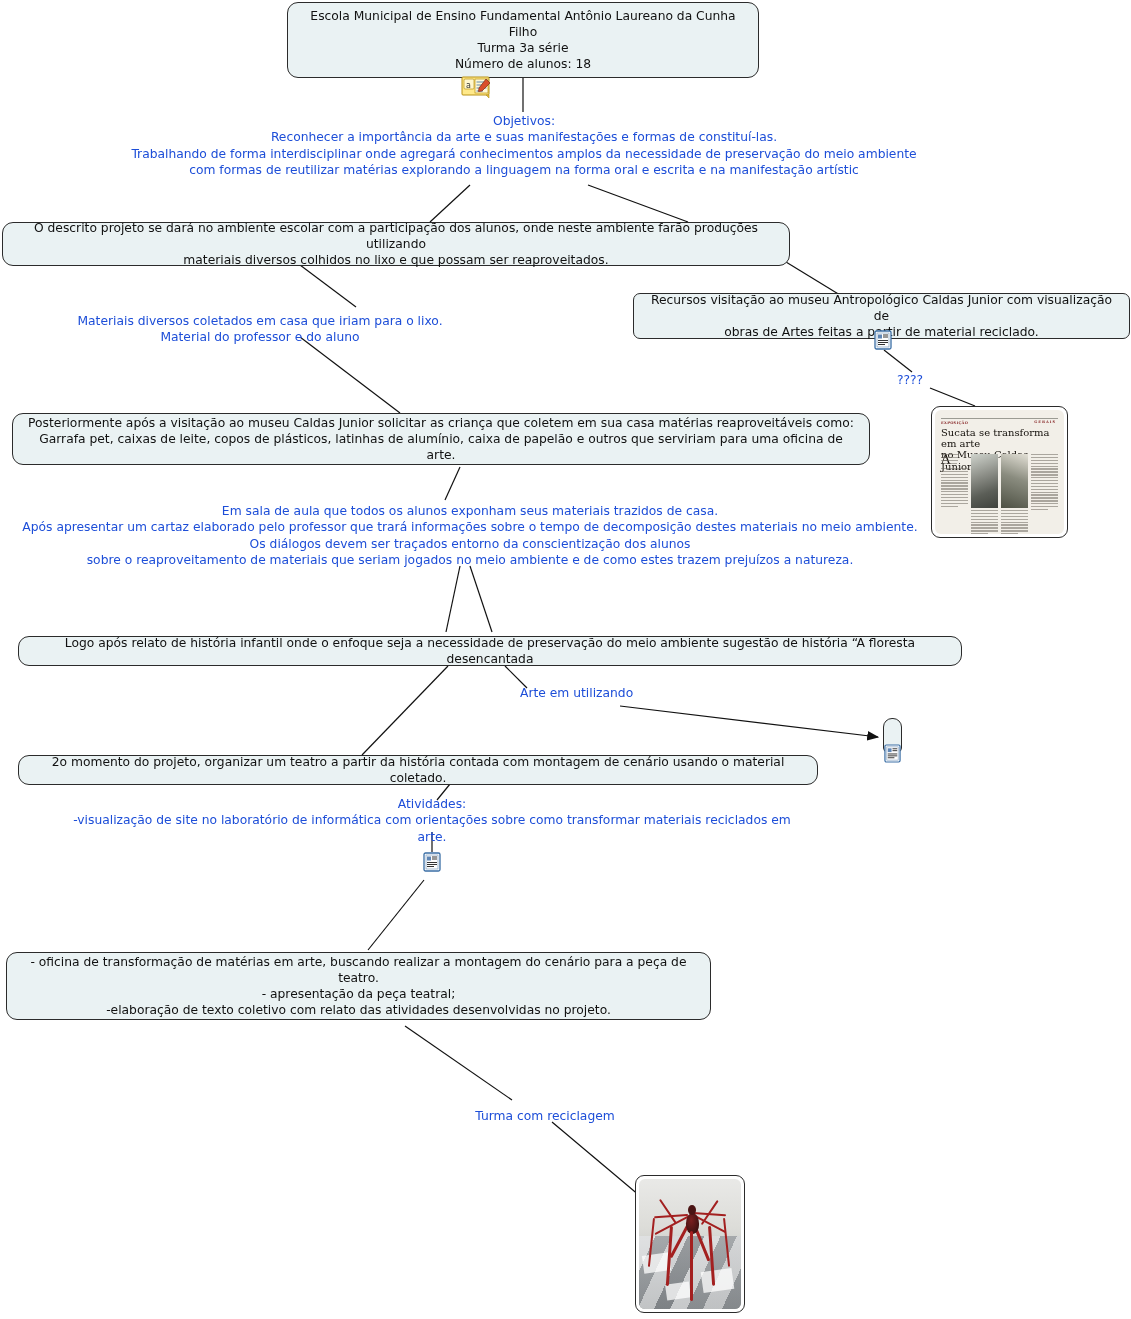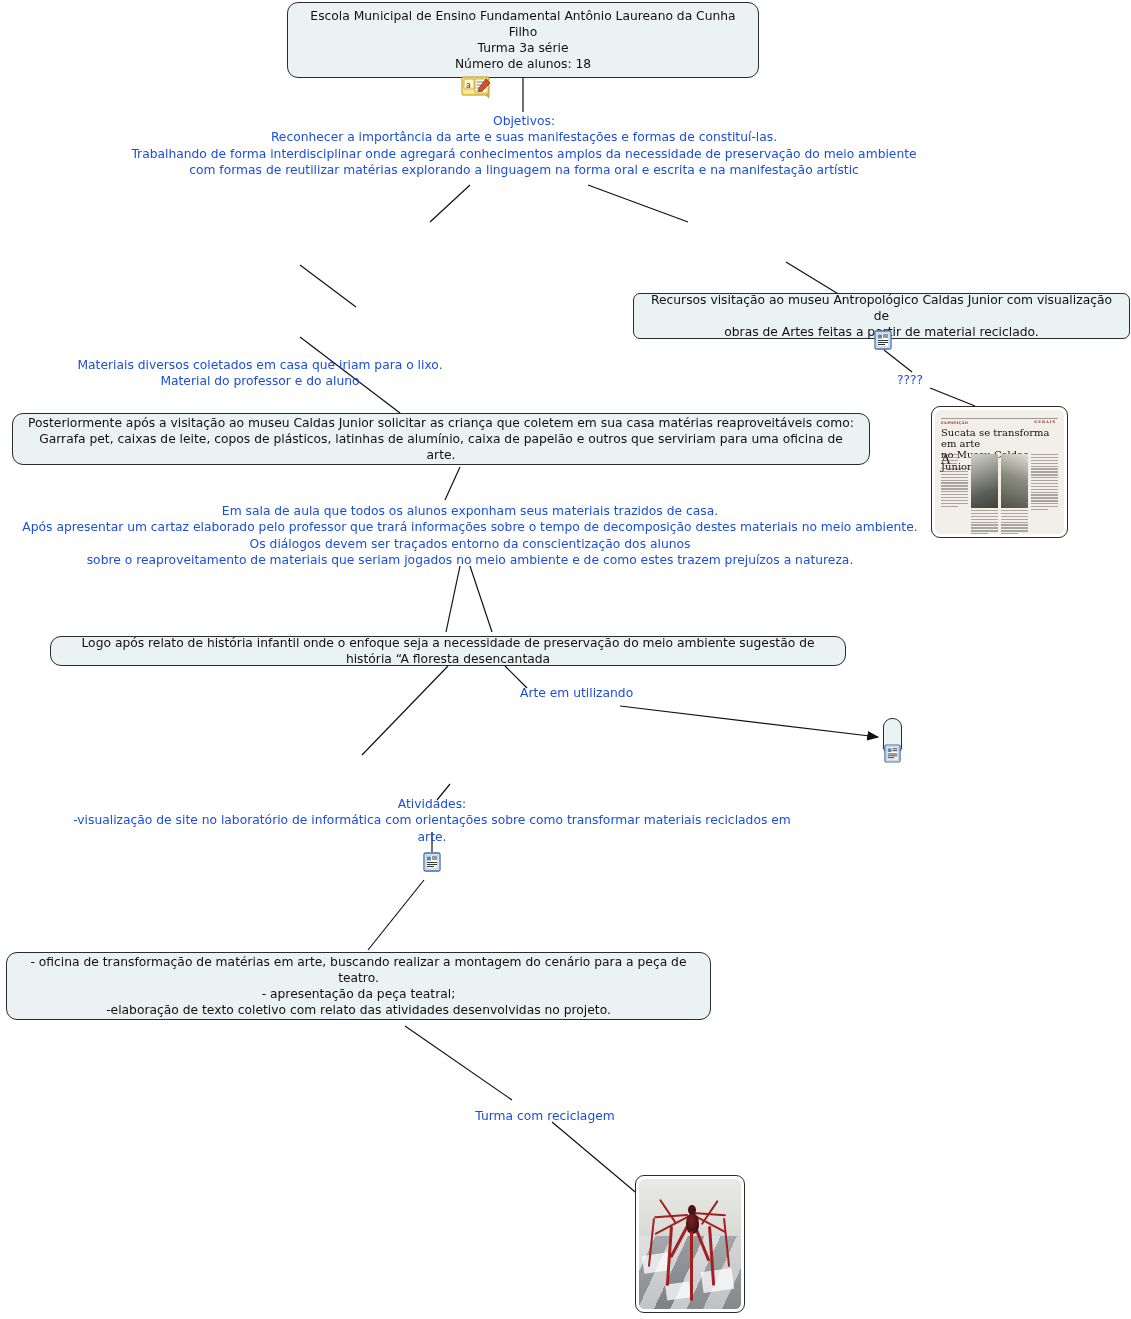--- a/index.html
+++ b/index.html
@@ -282,38 +282,40 @@
       <path d="M25 3 L29 7 L21 15 L17.5 15.5 L18 12 Z" fill="#d94f2b" stroke="#7a2a15" stroke-width=".7"></path>
       <path d="M28 19 L28 22 L25 19 Z" fill="#e0c14a" stroke="#b99216" stroke-width=".6"></path>
     </svg>
   </div>
 
   <div class="label" style="left:131px; top:113px; width:786px;">Objetivos:
 Reconhecer a importância da arte e suas manifestações e formas de constituí-las.
 Trabalhando de forma interdisciplinar onde agregará conhecimentos amplos da necessidade de preservação do meio ambiente
 com formas de reutilizar matérias explorando a linguagem na forma oral e escrita e na manifestação artístic</div>
 
+  <div class="node" style="left:2px; top:222px; width:788px; height:44px;">O descrito projeto se dará no ambiente escolar com a participação dos alunos, onde neste ambiente farão produções utilizando
+materiais diversos colhidos no lixo e que possam ser reaproveitados.</div>
 
   <div class="node" style="left:633px; top:293px; width:497px; height:46px;border-radius:7px;">Recursos visitação ao museu Antropológico Caldas Junior com visualização de
 obras de Artes feitas a partir de material reciclado.</div>
 
   <div class="icon-wrap" style="left:874px; top:330px;">
     <svg class="res-icon" width="18" height="20" viewBox="0 0 18 20">
       <rect x="1" y="1" width="16" height="18" rx="1.5" fill="#ffffff" stroke="#3a6ea5" stroke-width="1.3"></rect>
       <rect x="3" y="3" width="12" height="14" fill="#fdfdfd" stroke="#6f93b8" stroke-width=".6"></rect>
       <rect x="4" y="4.5" width="4" height="4" fill="#5f86b5"></rect>
       <rect x="9" y="4.5" width="5" height="1" fill="#333"></rect>
       <rect x="9" y="6.5" width="5" height="1" fill="#333"></rect>
       <rect x="4" y="10" width="10" height="1" fill="#333"></rect>
       <rect x="4" y="12" width="10" height="1" fill="#333"></rect>
       <rect x="4" y="14" width="7" height="1" fill="#333"></rect>
     </svg>
   </div>
 
-  <div class="label" style="left:51px; top:313px; width:418px;margin-top:44px;">Materiais diversos coletados em casa que iriam para o lixo.
+  <div class="label" style="left:51px; top:313px; width:418px;">Materiais diversos coletados em casa que iriam para o lixo.
 Material do professor e do aluno</div>
 
   <div class="label" style="left:880px; top:372px; width:60px;">????</div>
 
   <div class="img-card" style="left:931px; top:406px; width:137px; height:132px;">
     <div class="inner">
       <div class="news">
         <div class="masthead-rule"></div>
         <div class="sec">EXPOSIÇÃO</div>
         <div class="secr">GERAIS</div>
@@ -395,38 +397,39 @@
   </div>
 
   <div class="node" style="left:12px; top:413px; width:858px; height:52px;">Posteriormente após a visitação ao museu Caldas Junior solicitar as criança que  coletem em sua casa matérias reaproveitáveis como:
  Garrafa pet, caixas de leite, copos de plásticos, latinhas de alumínio, caixa de papelão  e outros que serviriam para uma oficina de arte.</div>
 
   <div class="label" style="left:22px; top:503px; width:896px;">Em sala de aula que todos os alunos exponham seus materiais trazidos de casa.
 Após apresentar um cartaz elaborado pelo professor que trará informações sobre o tempo de decomposição destes materiais no meio ambiente.
 Os diálogos devem ser traçados entorno da conscientização dos alunos
 sobre o reaproveitamento de materiais que seriam jogados no meio ambiente e de como estes trazem prejuízos a natureza.</div>
 
-  <div class="node tight" style="left:18px; top:636px; width:796px; height:30px;margin-left:32px;">Logo após relato de história infantil onde o enfoque seja a necessidade de preservação do meio ambiente sugestão de história “A floresta desencantada</div>
+  <div class="node tight" style="left:18px; top:636px; width:944px; height:30px;">Logo após relato de história infantil onde o enfoque seja a necessidade de preservação do meio ambiente sugestão de história “A floresta desencantada</div>
 
   <div class="label" style="left:520px; top:685px; width:190px; text-align:left;">Arte em utilizando</div>
 
   <div class="mini-node" style="left:883px; top:718px;"></div>
   <div class="icon-wrap" style="left:884px; top:744px;">
     <svg class="res-icon" width="17" height="19" viewBox="0 0 18 20">
       <rect x="1" y="1" width="16" height="18" rx="1.5" fill="#ffffff" stroke="#3a6ea5" stroke-width="1.3"></rect>
       <rect x="3" y="3" width="12" height="14" fill="#fdfdfd" stroke="#6f93b8" stroke-width=".6"></rect>
       <rect x="4" y="4.5" width="4" height="4" fill="#5f86b5"></rect>
       <rect x="9" y="4.5" width="5" height="1" fill="#333"></rect>
       <rect x="9" y="6.5" width="5" height="1" fill="#333"></rect>
       <rect x="4" y="10" width="10" height="1" fill="#333"></rect>
       <rect x="4" y="12" width="10" height="1" fill="#333"></rect>
       <rect x="4" y="14" width="7" height="1" fill="#333"></rect>
     </svg>
   </div>
 
+  <div class="node tight" style="left:18px; top:755px; width:800px; height:30px;">2o momento do projeto, organizar um teatro a partir da história contada com montagem de cenário usando o material coletado.</div>
 
   <div class="label" style="left:62px; top:796px; width:740px;text-align:center;">Atividades:
 -visualização de site no laboratório de informática com orientações sobre como transformar materiais reciclados em arte.</div>
 
   <div class="icon-wrap" style="left:423px; top:852px;">
     <svg class="res-icon" width="18" height="20" viewBox="0 0 18 20">
       <rect x="1" y="1" width="16" height="18" rx="1.5" fill="#ffffff" stroke="#3a6ea5" stroke-width="1.3"></rect>
       <rect x="3" y="3" width="12" height="14" fill="#fdfdfd" stroke="#6f93b8" stroke-width=".6"></rect>
       <rect x="4" y="4.5" width="4" height="4" fill="#5f86b5"></rect>
       <rect x="9" y="4.5" width="5" height="1" fill="#333"></rect>

